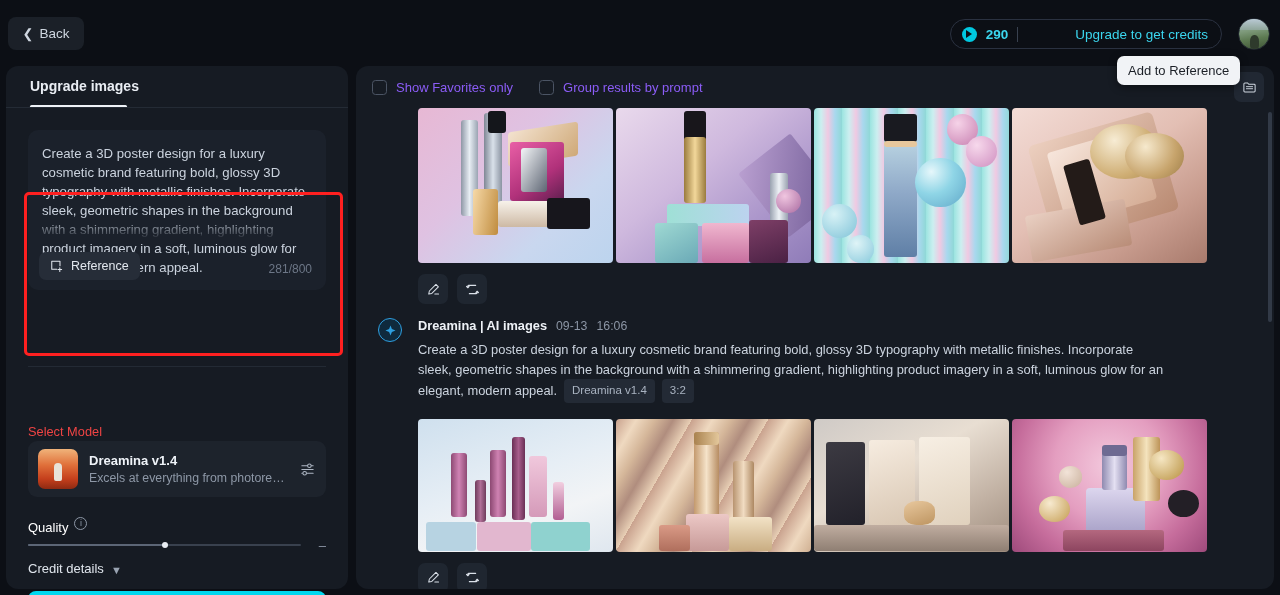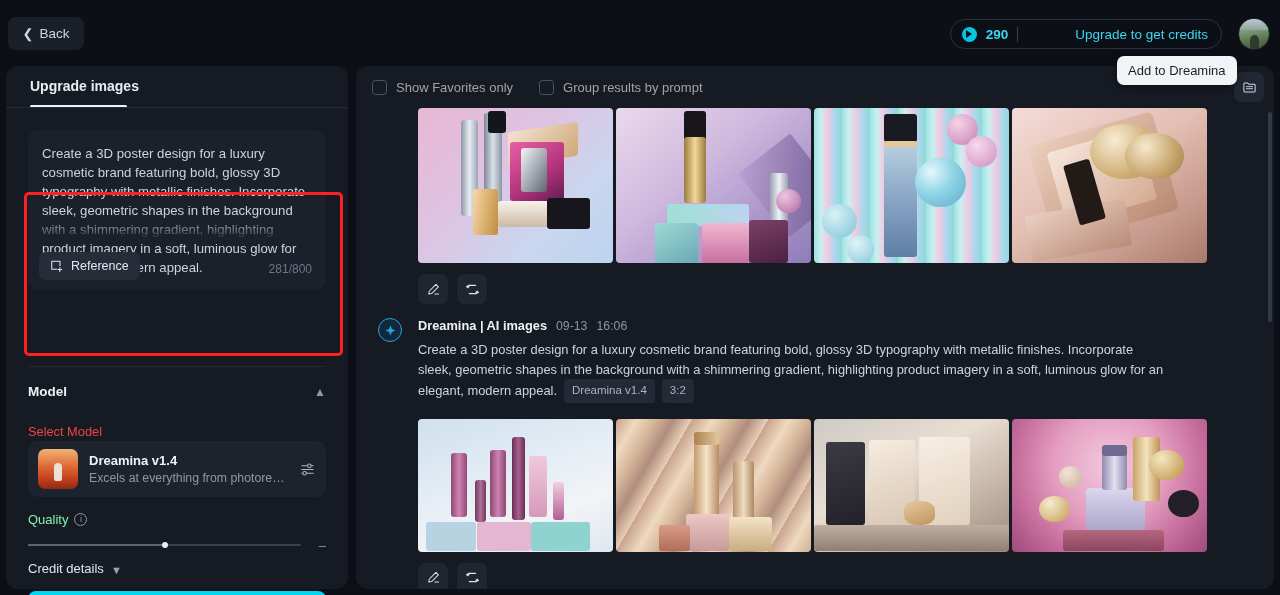--- a/index.html
+++ b/index.html
@@ -166,21 +166,21 @@
   .model-desc {
     font-size: 12.3px; color: #8d97a6; margin-top: 3px;
     white-space: nowrap; overflow: hidden; text-overflow: ellipsis;
   }
   .sliders-icon { flex: none; color: #aeb7c4; cursor: pointer; }
 
   .quality-row {
     position: absolute; left: 22px; top: 446px;
     display: flex; align-items: center; gap: 6px;
   }
-  .quality-label { font-size: 13px; color: #86efac; }
+  .quality-label { font-size: 13px; color: #ffffff; margin-top: 8px; }
   .info-icon {
     width: 13px; height: 13px; border-radius: 50%;
     border: 1px solid #8d97a6; color: #8d97a6;
     font-size: 9px; line-height: 11px; text-align: center; cursor: pointer;
   }
   .slider-wrap {
     position: absolute; left: 22px; top: 470px; width: 298px; height: 20px;
   }
   .slider-track {
     position: absolute; left: 0; top: 8px; width: 273px; height: 2px;
@@ -224,21 +224,21 @@
     position: absolute; left: 0; top: 0; width: 100%; height: 42px;
     display: flex; align-items: center; padding-left: 16px; gap: 26px;
   }
   .check-item {
     display: flex; align-items: center; gap: 9px; cursor: pointer;
   }
   .checkbox {
     width: 15px; height: 15px; border: 1.4px solid #4b5464;
     border-radius: 3.5px; background: transparent;
   }
-  .check-label { font-size: 13px; color: #a3a3a3; }
+  .check-label { font-size: 13px; color: #8b5cf6; }
 
   .folder-btn {
     position: absolute; right: 10px; top: 6px;
     width: 30px; height: 30px; border-radius: 7px;
     background: #212833;
     display: flex; align-items: center; justify-content: center;
     cursor: pointer;
   }
 
   .results { position: absolute; left: 0; top: 42px; width: 918px; }
@@ -307,21 +307,21 @@
   <div class="credits-pill">
     <span class="coin"></span>
     <span class="credits-num">290</span>
     <span class="pill-sep"></span>
     <span class="credits-link">Upgrade to get credits</span>
   </div>
 
   <div class="avatar"></div>
 </div>
 
-<div class="tooltip">Add to Dreamina</div>
+<div class="tooltip">Add to Reference</div>
 
 <div class="sidebar">
   <div class="tabs">
     <div class="tab">Upgrade images</div>
     <div class="tab-underline"></div>
     <div class="tabs-divider"></div>
   </div>
 
   <div class="prompt-box">
     <div class="prompt-text">Create a 3D poster design for a luxury cosmetic brand featuring bold, glossy 3D typography with metallic finishes. Incorporate sleek, geometric shapes in the background with a shimmering gradient, highlighting product imagery in a soft, luminous glow for an elegant, modern appeal.</div>
@@ -333,24 +333,20 @@
       </svg>
       <span>Reference</span>
     </div>
     <div class="char-count">281/800</div>
   </div>
 
   <div class="red-box"></div>
 
   <div class="panel-divider"></div>
 
-  <div class="section-head">
-    <span class="section-title">Model</span>
-    <span class="chev-up">▲</span>
-  </div>
 
   <div class="select-label">Select Model</div>
 
   <div class="model-card">
     <div class="model-thumb"></div>
     <div class="model-info">
       <div class="model-name">Dreamina v1.4</div>
       <div class="model-desc">Excels at everything from photoreali...</div>
     </div>
     <svg class="sliders-icon" width="17" height="17" viewBox="0 0 18 18">

